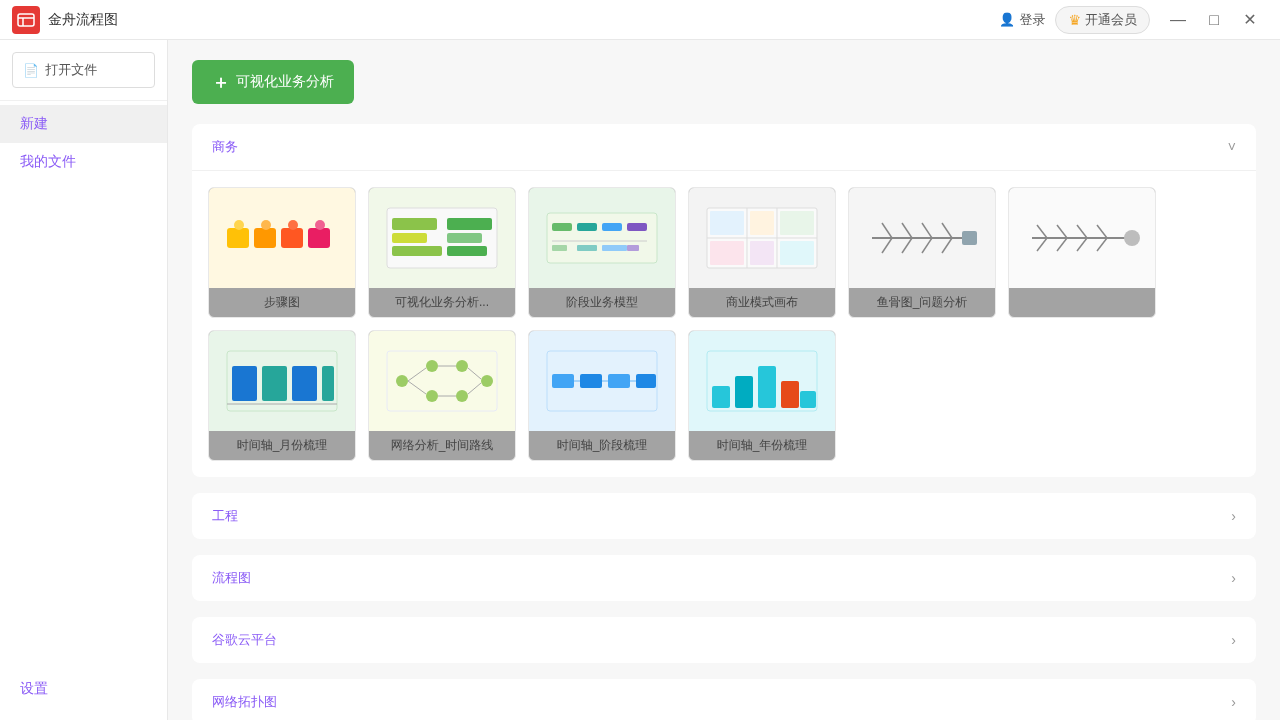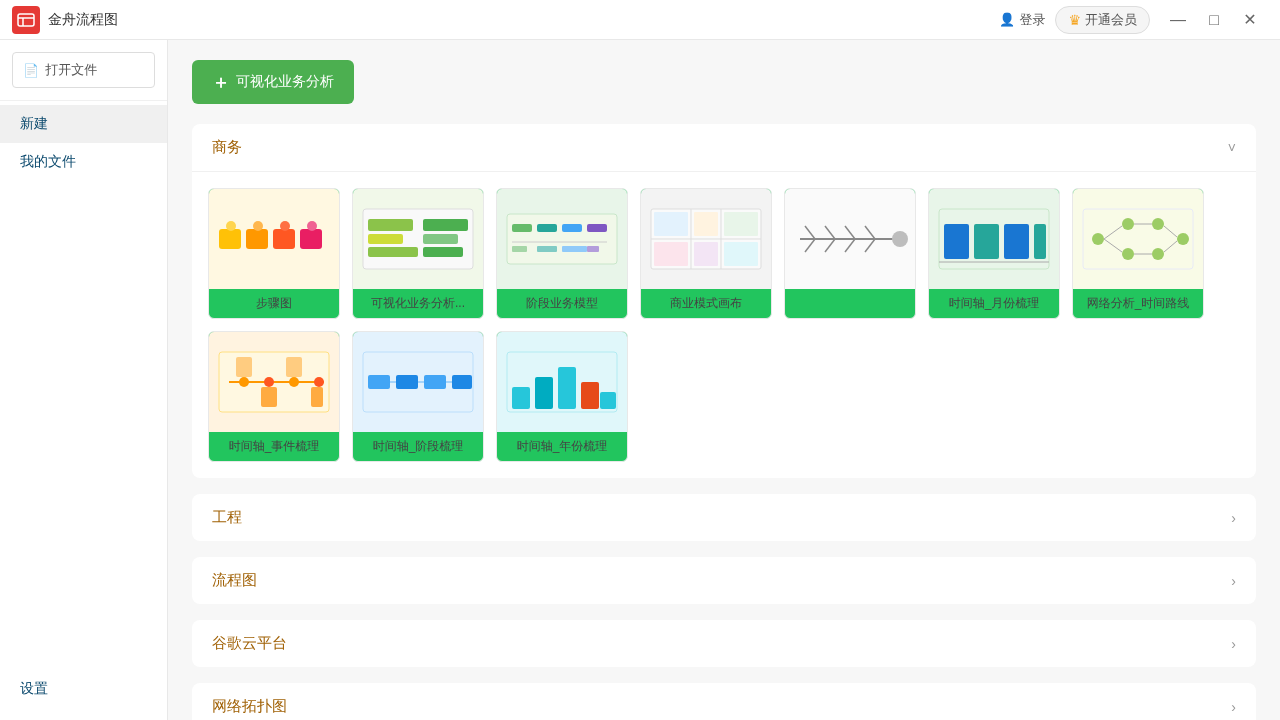--- a/index.html
+++ b/index.html
@@ -41,21 +41,21 @@
       display: flex; flex-direction: column; padding: 12px 0; flex-shrink: 0;
     }
     .sidebar-btn-open {
       margin: 0 12px 12px; display: flex; align-items: center; gap: 6px;
       background: none; border: 1px solid #ddd; border-radius: 4px; padding: 8px 10px;
       font-size: 13px; color: #555; cursor: pointer;
     }
     .sidebar-divider { height: 1px; background: #f0f0f0; margin: 0 0 4px; }
     .sidebar-item {
       display: flex; align-items: center; padding: 10px 20px;
-      font-size: 14px; color: #0c4a6e; cursor: pointer; border-radius: 0;
+      font-size: 14px; color: #8b5cf6; cursor: pointer; border-radius: 0;
     }
     .sidebar-item.active { background: #f0f0f0; font-weight: 500; }
     .sidebar-bottom { margin-top: auto; padding-left: 20px; }
 
     
     .content { flex: 1; overflow-y: auto; padding: 20px 24px; background: #f7f7f7; }
 
     
     .top-action { margin-bottom: 20px; }
     .btn-new-file {
@@ -64,31 +64,31 @@
       font-size: 14px; color: #fff; cursor: pointer; font-weight: 500;
     }
     .btn-new-file .plus { font-size: 18px; font-weight: bold; }
 
     
     .section { margin-bottom: 16px; background: #fff; border-radius: 8px; overflow: hidden; }
     .section-header {
       display: flex; align-items: center; justify-content: space-between;
       padding: 14px 20px; cursor: pointer; border-bottom: 1px solid #f0f0f0;
     }
-    .section-title { font-size: 15px; font-weight: 500; color: #a16207; font-family: Liberation Serif, serif; }
+    .section-title { font-size: 13px; font-weight: 500; color: #8b5cf6; font-family: Liberation Serif, serif; }
     .section-chevron { color: #999; font-size: 14px; }
     .section-body { padding: 16px; }
 
     
     .template-grid {
       display: flex; flex-wrap: wrap; gap: 12px;
     }
     .template-card {
-      width: 132px; cursor: pointer; border-radius: 6px; overflow: hidden;
-      border: 1px solid #e8e8e8; background: #22c55e; transition: box-shadow 0.2s;
+      width: 148px; cursor: pointer; border-radius: 6px; overflow: hidden;
+      border: 1px solid #e8e8e8; background: #a3a3a3; transition: box-shadow 0.2s;
     }
     .template-thumb {
       width: 100%; height: 100px; background: #f0f4ff;
       display: flex; align-items: center; justify-content: center; overflow: hidden;
     }
     .template-label {
       padding: 6px 8px; font-size: 12px; color: #444; text-align: center;
       white-space: nowrap; overflow: hidden; text-overflow: ellipsis;
     }
     .section-collapsed .section-header { border-bottom: none; }
@@ -219,20 +219,37 @@
       <rect x="48" y="8" width="24" height="24" rx="1" fill="#fff3e0"></rect>
       <rect x="78" y="8" width="34" height="24" rx="1" fill="#e8f5e9"></rect>
       <rect x="8" y="38" width="34" height="24" rx="1" fill="#fce4ec"></rect>
       <rect x="48" y="38" width="24" height="24" rx="1" fill="#f3e5f5"></rect>
       <rect x="78" y="38" width="34" height="24" rx="1" fill="#e0f7fa"></rect>
     </svg>
         </div>
         <div class="template-label">商业模式画布</div>
       </div>
               <div class="template-card">
+        <div class="template-thumb" style="background:#f5f5f5">
+          <svg viewBox="0 0 120 70" width="120" height="70">
+      <line x1="10" y1="35" x2="110" y2="35" stroke="#888" stroke-width="2"></line>
+      <rect x="100" y="28" width="15" height="14" rx="2" fill="#90a4ae"></rect>
+      <line x1="30" y1="35" x2="20" y2="20" stroke="#888" stroke-width="1.5"></line>
+      <line x1="50" y1="35" x2="40" y2="20" stroke="#888" stroke-width="1.5"></line>
+      <line x1="70" y1="35" x2="60" y2="20" stroke="#888" stroke-width="1.5"></line>
+      <line x1="90" y1="35" x2="80" y2="20" stroke="#888" stroke-width="1.5"></line>
+      <line x1="30" y1="35" x2="20" y2="50" stroke="#888" stroke-width="1.5"></line>
+      <line x1="50" y1="35" x2="40" y2="50" stroke="#888" stroke-width="1.5"></line>
+      <line x1="70" y1="35" x2="60" y2="50" stroke="#888" stroke-width="1.5"></line>
+      <line x1="90" y1="35" x2="80" y2="50" stroke="#888" stroke-width="1.5"></line>
+    </svg>
+        </div>
+        <div class="template-label">鱼骨图_问题分析</div>
+      </div>
+              <div class="template-card">
         <div class="template-thumb" style="background:#fafafa">
           <svg viewBox="0 0 120 70" width="120" height="70">
       <line x1="10" y1="35" x2="105" y2="35" stroke="#888" stroke-width="2"></line>
       <circle cx="110" cy="35" r="8" fill="#bdbdbd"></circle>
       <line x1="25" y1="35" x2="15" y2="22" stroke="#888" stroke-width="1.5"></line>
       <line x1="45" y1="35" x2="35" y2="22" stroke="#888" stroke-width="1.5"></line>
       <line x1="65" y1="35" x2="55" y2="22" stroke="#888" stroke-width="1.5"></line>
       <line x1="85" y1="35" x2="75" y2="22" stroke="#888" stroke-width="1.5"></line>
       <line x1="25" y1="35" x2="15" y2="48" stroke="#888" stroke-width="1.5"></line>
       <line x1="45" y1="35" x2="35" y2="48" stroke="#888" stroke-width="1.5"></line>
@@ -268,37 +285,20 @@
       <line x1="26" y1="35" x2="44" y2="48" stroke="#aaa" stroke-width="1"></line>
       <line x1="56" y1="20" x2="74" y2="20" stroke="#aaa" stroke-width="1"></line>
       <line x1="56" y1="50" x2="74" y2="50" stroke="#aaa" stroke-width="1"></line>
       <line x1="86" y1="22" x2="99" y2="33" stroke="#aaa" stroke-width="1"></line>
       <line x1="86" y1="48" x2="99" y2="37" stroke="#aaa" stroke-width="1"></line>
     </svg>
         </div>
         <div class="template-label">网络分析_时间路线</div>
       </div>
               <div class="template-card">
-        <div class="template-thumb" style="background:#fff3e0">
-          <svg viewBox="0 0 120 70" width="120" height="70">
-      <rect x="5" y="5" width="110" height="60" rx="3" fill="#fff8e1" stroke="#ffe082"></rect>
-      <line x1="15" y1="35" x2="110" y2="35" stroke="#ff9800" stroke-width="2"></line>
-      <circle cx="30" cy="35" r="5" fill="#ff9800"></circle>
-      <circle cx="55" cy="35" r="5" fill="#ff5722"></circle>
-      <circle cx="80" cy="35" r="5" fill="#ff9800"></circle>
-      <circle cx="105" cy="35" r="5" fill="#ff5722"></circle>
-      <rect x="22" y="10" width="16" height="20" rx="2" fill="#ffcc80"></rect>
-      <rect x="47" y="40" width="16" height="20" rx="2" fill="#ffab40"></rect>
-      <rect x="72" y="10" width="16" height="20" rx="2" fill="#ffcc80"></rect>
-      <rect x="97" y="40" width="12" height="20" rx="2" fill="#ffab40"></rect>
-    </svg>
-        </div>
-        <div class="template-label">时间轴_事件梳理</div>
-      </div>
-              <div class="template-card">
         <div class="template-thumb" style="background:#e3f2fd">
           <svg viewBox="0 0 120 70" width="120" height="70">
       <rect x="5" y="5" width="110" height="60" rx="3" fill="#e3f2fd" stroke="#bbdefb"></rect>
       <rect x="10" y="28" width="22" height="14" rx="2" fill="#42a5f5"></rect>
       <rect x="38" y="28" width="22" height="14" rx="2" fill="#1e88e5"></rect>
       <rect x="66" y="28" width="22" height="14" rx="2" fill="#42a5f5"></rect>
       <rect x="94" y="28" width="20" height="14" rx="2" fill="#1e88e5"></rect>
       <line x1="32" y1="35" x2="38" y2="35" stroke="#90caf9" stroke-width="1.5"></line>
       <line x1="60" y1="35" x2="66" y2="35" stroke="#90caf9" stroke-width="1.5"></line>
       <line x1="88" y1="35" x2="94" y2="35" stroke="#90caf9" stroke-width="1.5"></line>

